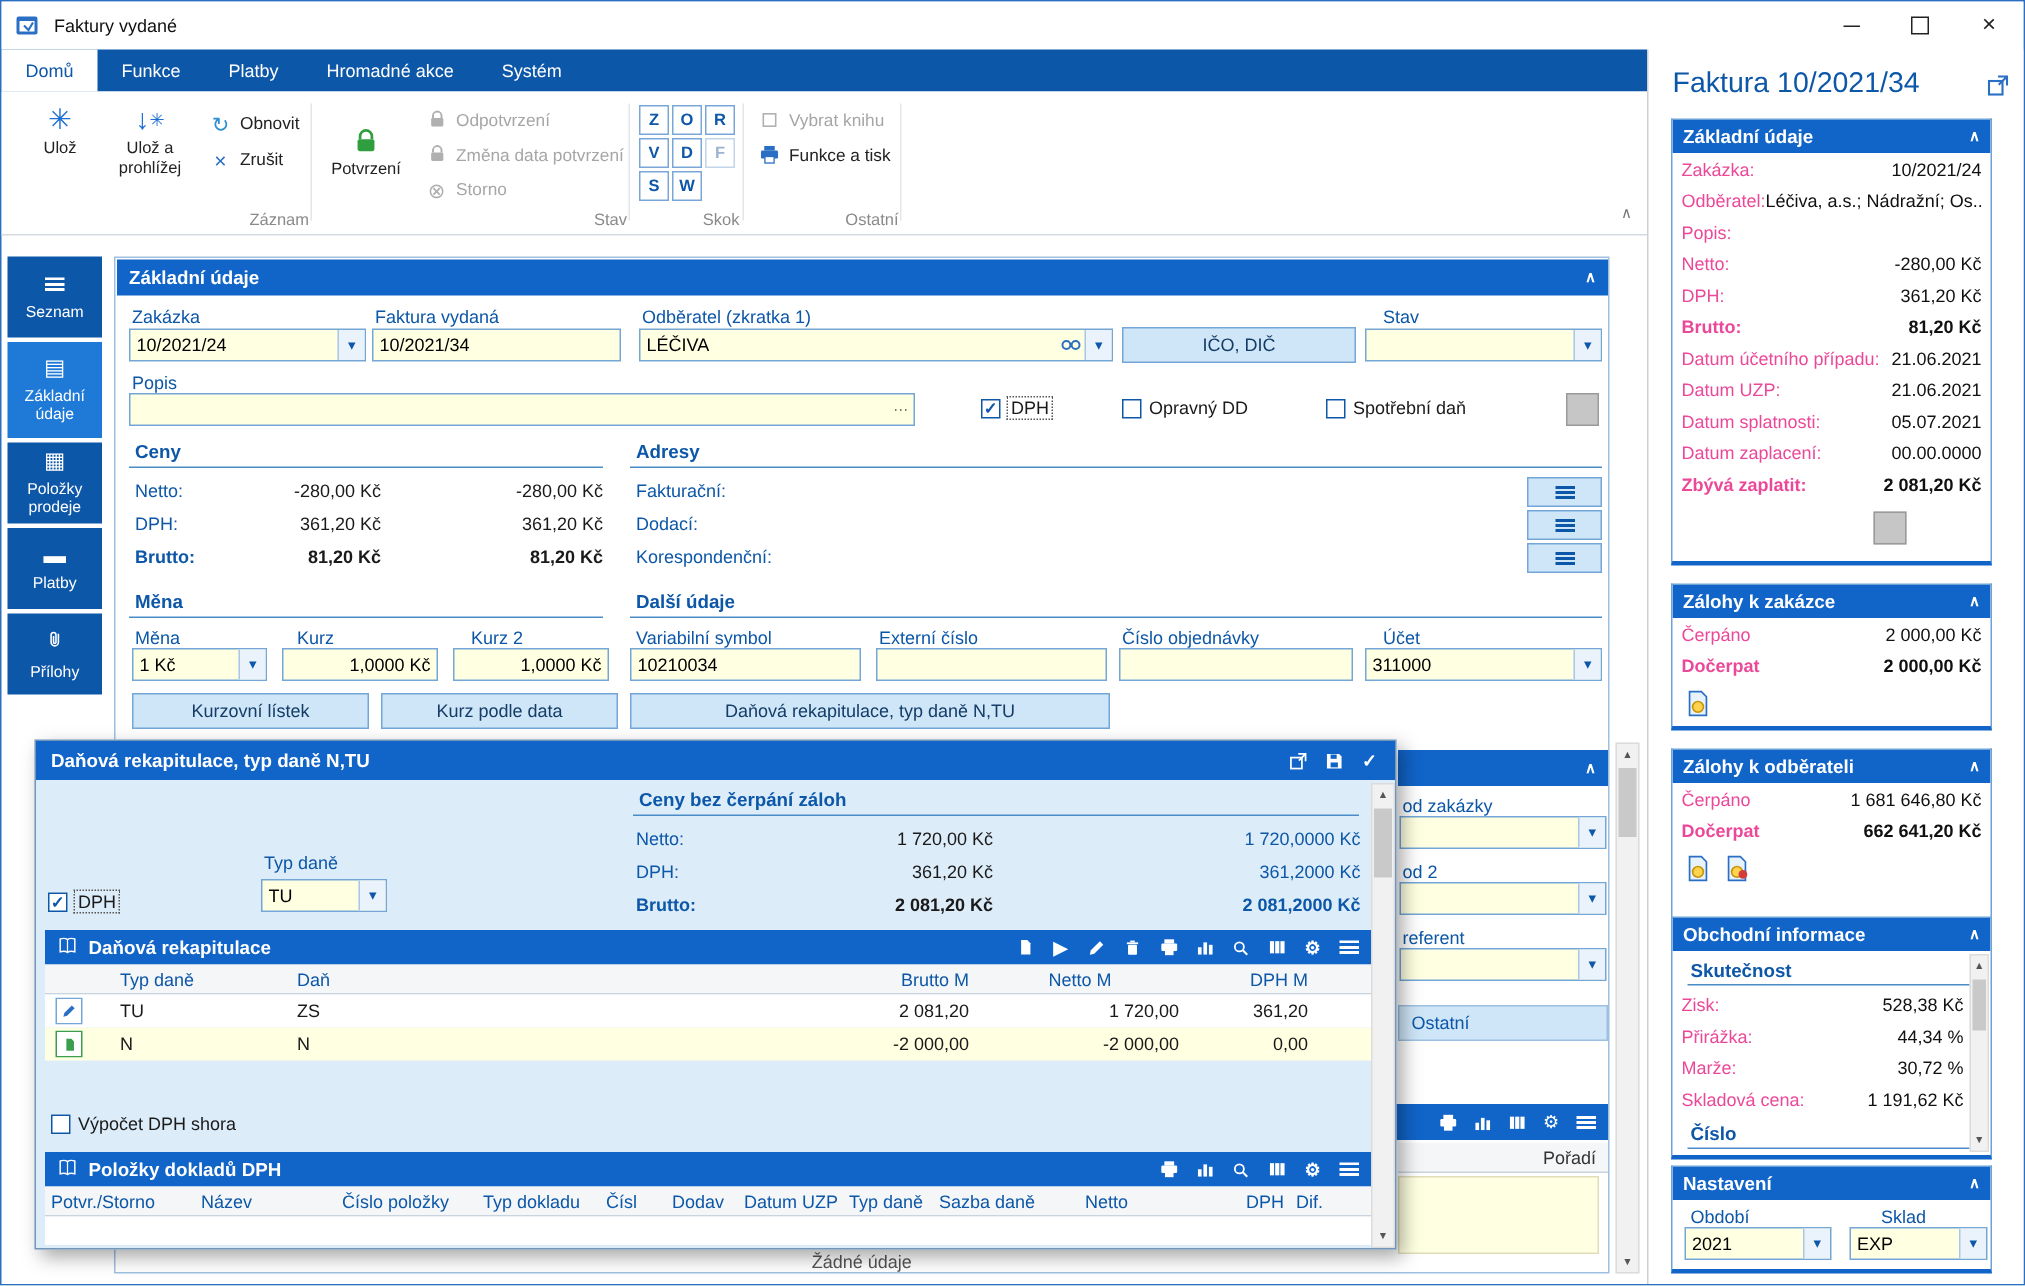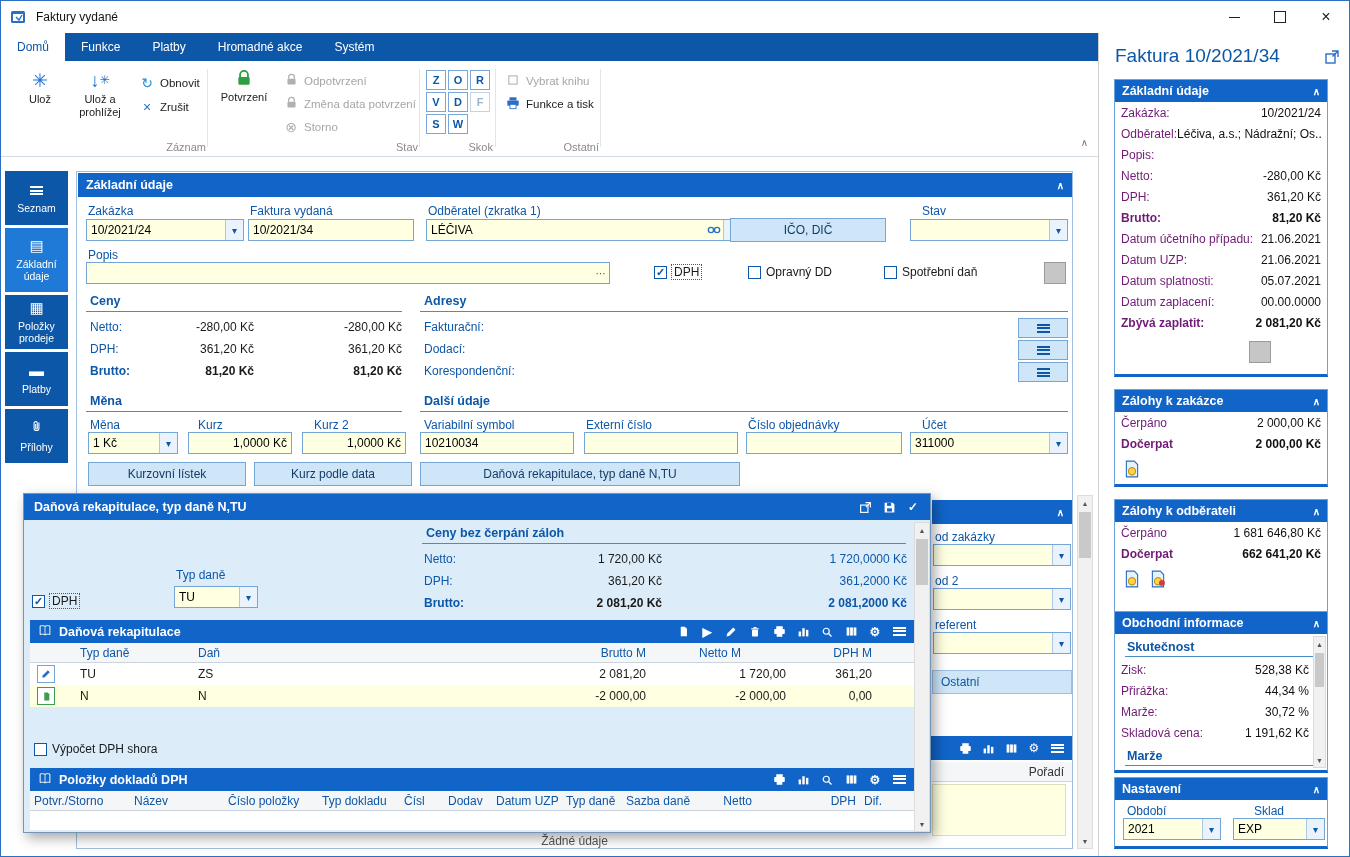--- a/index.html
+++ b/index.html
@@ -74,21 +74,21 @@
   .vsb .ar{height:14px;display:flex;align-items:center;justify-content:center;font-size:7px;color:#555;flex:none}
   .vsb .tr{flex:1;position:relative}
   .vsb .th{position:absolute;left:1px;right:1px;top:2px;height:46px;background:#c9c9c9}
   
   .rp{position:absolute;left:1097px;top:32px;width:253px;height:825px;background:#fff;border-left:1px solid #cfcfcf;box-sizing:border-box}
   .rp-title{position:absolute;left:16px;top:12px;font-size:19px;color:#0d57a8;white-space:nowrap}
   .rp-sec{position:absolute;left:15px;width:214px;border:1px solid #6da2d8;border-bottom:3px solid #1164c8;box-sizing:border-box;background:#fff;overflow:hidden}
   .rp-h{height:22px;background:#1164c8;color:#fff;font-weight:bold;font-size:12.5px;display:flex;align-items:center;padding:0 7px}
   .rp-h .sp{flex:1}
   .rp-row{display:flex;padding:0 6px;height:21px;align-items:center;font-size:12px}
-  .rp-row .l{color:#701a75;white-space:nowrap}
+  .rp-row .l{color:#ec4899;white-space:nowrap}
   .rp-row .v{flex:1;text-align:right;color:#111;white-space:nowrap;overflow:hidden}
   .rp-row.b .l,.rp-row.b .v{font-weight:bold}
   .rp-sub{color:#0d57a8;font-weight:bold;font-size:12.5px;border-bottom:1px solid #4a8cc8;margin:4px 10px 2px 10px;padding:2px 2px}
   .icrow{display:flex;gap:8px;padding:6px 8px}
   .svgic{display:block}
 </style>
 </head>
 <body>
 
 <div class="app">
@@ -138,21 +138,21 @@
       <span class="sic">↻</span>
       <span>Obnovit</span>
     </div>
     <div class="smallbtn" style="left:138px;top:36px">
       <span class="sic" style="color:#2a6fc4">×</span>
       <span>Zrušit</span>
     </div>
     <div class="grp-label" style="left:0;width:205px">Záznam</div>
     <div class="vsep" style="left:206px"></div>
 
-    <div class="bigbtn" style="left:214px;top:4px">
+    <div class="bigbtn" style="left:214px;top:20px">
       <div class="ic">
         <svg width="18" height="18" viewBox="0 0 16 16">
             <path d="M4.5 7V5.2a3.5 3.5 0 017 0V7" fill="none" stroke="#2e9e3e" stroke-width="1.6"></path>
             <rect x="3" y="7" width="10" height="7" rx="1.2" fill="#2e9e3e"></rect>
           </svg>
       </div>
       <div>Potvrzení</div>
     </div>
     <div class="smallbtn disabled" style="left:282px;top:10px">
       <span class="sic"><svg width="13" height="13" viewBox="0 0 16 16">
@@ -247,21 +247,21 @@
     <div class="field" style="left:349px;top:47px;width:316px">
       <input value="LÉČIVA" style="">
       <span style="display:flex;align-items:center;padding:0 2px">
           <svg width="14" height="10" viewBox="0 0 16 10">
             <circle cx="4.5" cy="5" r="3" fill="none" stroke="#2a6fc4" stroke-width="1.5"></circle>
             <circle cx="11.5" cy="5" r="3" fill="none" stroke="#2a6fc4" stroke-width="1.5"></circle>
           </svg>
         </span>
       <span class="dd">▾</span>
     </div>
-    <div class="btn" style="left:653px;top:46px;width:156px">IČO, DIČ</div>
+    <div class="btn" style="left:671px;top:46px;width:156px">IČO, DIČ</div>
     <div class="field" style="left:833px;top:47px;width:158px">
       <input value="" style="">
       <span class="dd">▾</span>
     </div>
 
     <div class="lbl" style="left:11px;top:76px">Popis</div>
     <div class="field" style="left:9px;top:90px;width:524px">
       <input value="" style="">
       <span class="dd" style="background:transparent;border:none;color:#444">···</span>
     </div>
@@ -737,21 +737,21 @@
           <span class="v">44,34 %</span>
         </div>
       <div class="rp-row" style="padding-right:18px">
           <span class="l">Marže:</span>
           <span class="v">30,72 %</span>
         </div>
       <div class="rp-row" style="padding-right:18px">
           <span class="l">Skladová cena:</span>
           <span class="v">1 191,62 Kč</span>
         </div>
-      <div class="rp-sub">Marže</div>
+      <div class="rp-sub">Číslo</div>
       <div class="vsb" style="right:1px;top:24px;height:132px;width:13px;left:auto">
         <div class="ar">▲</div>
         <div class="tr">
             <div class="th" style="height:34px"></div>
           </div>
         <div class="ar">▼</div>
       </div>
     </div>
 
     <div class="rp-sec" style="top:744px;height:72px">

